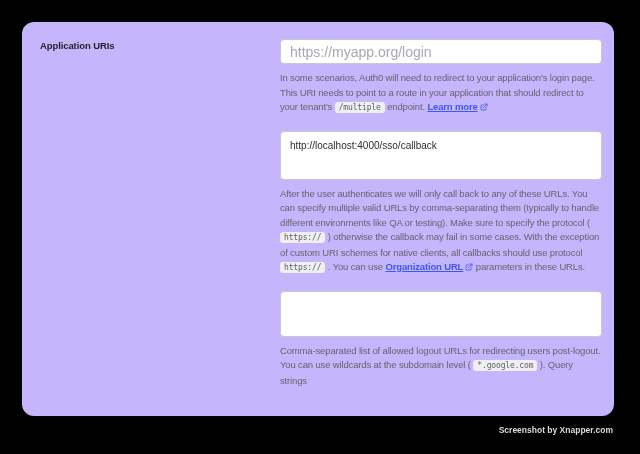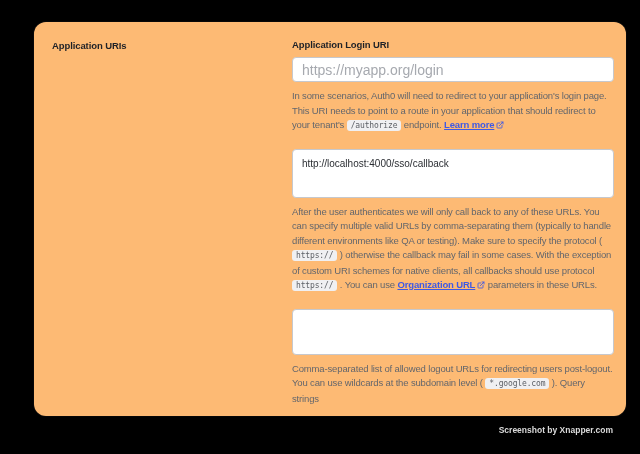--- a/index.html
+++ b/index.html
@@ -8,29 +8,28 @@
     background: #000;
     font-family: "Liberation Sans", sans-serif;
     position: relative;
     overflow: hidden;
     -webkit-font-smoothing: antialiased;
   }
   .card {
     position: absolute;
     left: 22px; top: 22px;
     width: 592px; height: 394px;
-    background: #fdba74;
+    background: #c4b5fd;
     border-radius: 12px;
     box-sizing: border-box;
     padding: 17px 12px 0 18px;
     display: grid;
     grid-template-columns: 240px 322px;
     overflow: hidden;
     box-shadow: 0 8px 28px rgba(0,0,0,.6), 0 0 0 1px rgba(255,255,255,.04);
-    margin-left: 12px;
   }
   .left-col { padding-top: 1px; }
   .section-title {
     font-size: 9.5px; font-weight: bold; color: #1e2127; letter-spacing: -0.1px;
   }
   .field { margin-bottom: 15px; }
   .field-label {
     font-size: 9.5px; font-weight: bold; color: #1e2127;
     margin-bottom: 7px; letter-spacing: -0.1px;
   }
@@ -70,24 +69,23 @@
 <body>
 
 <div class="card">
   <div class="left-col">
     <div class="section-title">Application URIs</div>
   </div>
 
   <div class="right-col">
 
     <div class="field">
-      <div class="field-label">Application Login URI</div>
       <input class="text-input" type="text" placeholder="https://myapp.org/login" style="">
       <p class="help"><span>In some scenarios, Auth0 will need to redirect to your application's login page. This URI needs to point to a route in your application that should redirect to your tenant's</span>
-        <span class="code">/authorize</span>
+        <span class="code">/multiple</span>
         <span>endpoint.</span>
         <a class="link"><span>Learn more</span><span class="ext-icon"><svg width="8" height="8" viewBox="0 0 24 24" fill="none" stroke="currentColor" stroke-width="2.6" stroke-linecap="round" stroke-linejoin="round">
                 <path d="M18 13v6a2 2 0 0 1-2 2H5a2 2 0 0 1-2-2V8a2 2 0 0 1 2-2h6"></path>
                 <polyline points="15 3 21 3 21 9"></polyline>
                 <line x1="10" y1="14" x2="21" y2="3"></line>
               </svg></span></a></p>
     </div>
 
     <div class="field">
       <textarea class="textarea cb" style="">http://localhost:4000/sso/callback</textarea>

